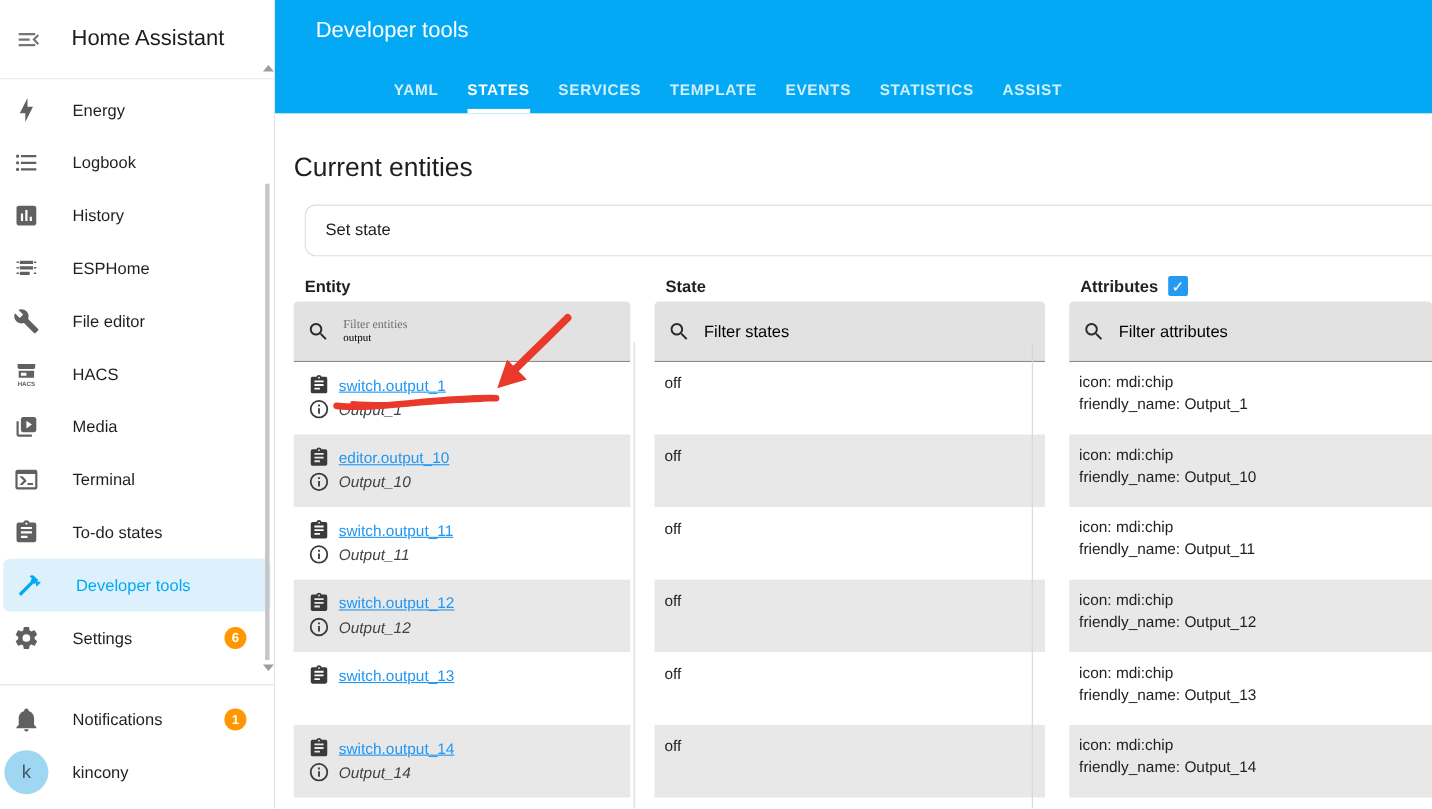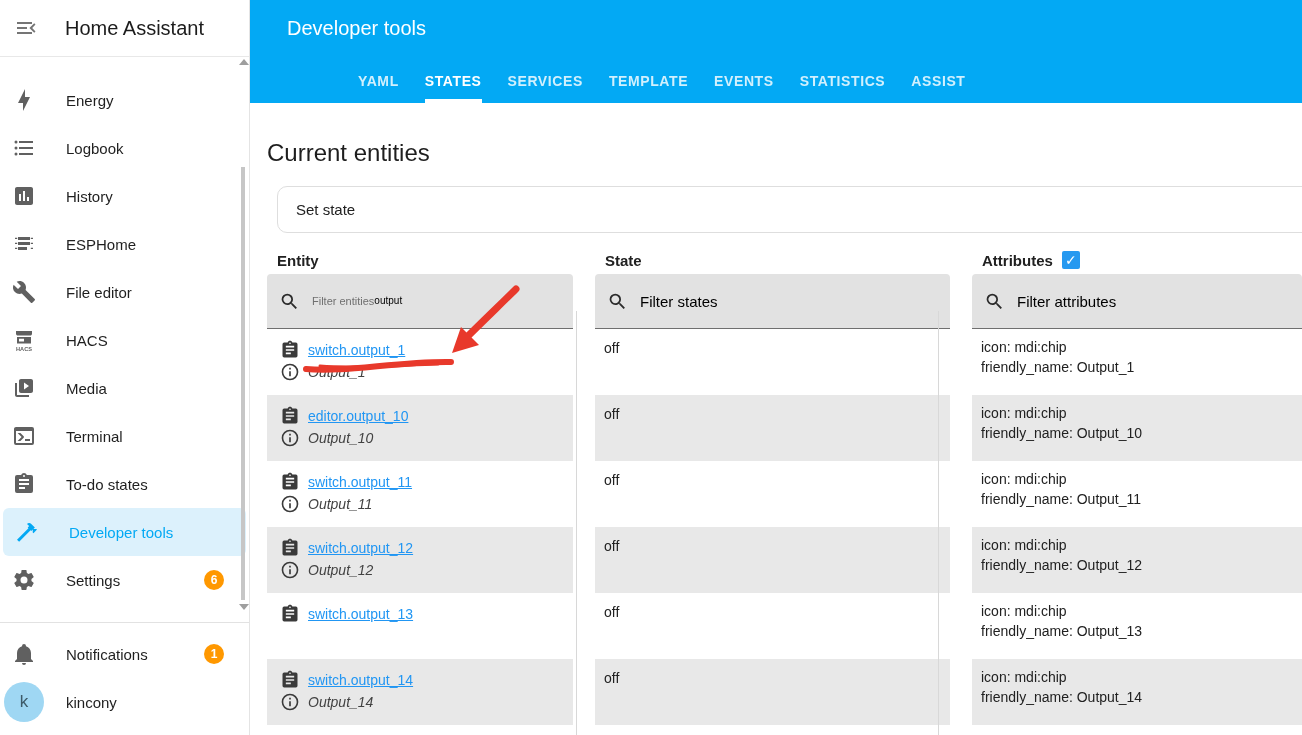--- a/index.html
+++ b/index.html
@@ -3,21 +3,21 @@
 <meta charset="utf-8">
 <style>
   * { margin:0; padding:0; box-sizing:border-box; }
   html,body { width:1302px; height:735px; overflow:hidden; background:#fff;
     font-family:"Liberation Sans","DejaVu Sans",sans-serif; color:#212121; }
   body { position:relative; }
 
   
   .sidebar { position:absolute; left:0; top:0; width:250px; height:735px; background:#fff;
     border-right:1px solid #e4e4e4; z-index:5; }
-  .sb-header { height:57px; display:flex; align-items:center; border-bottom:1px solid #e8e8e8; }
+  .sb-header { height:72px; display:flex; align-items:center; border-bottom:1px solid #e8e8e8; }
   .icon-btn { width:24px; height:24px; margin-left:14px; color:#757575; cursor:pointer; }
   .icon-btn svg, .s-icon svg, .r-icon svg, .f-icon svg { width:100%; height:100%; fill:currentColor; display:block; }
   .sb-title { font-size:20px; margin-left:27px; color:#1c1c1c; }
   .sb-scroll { position:absolute; top:57px; left:0; right:0; height:565px; overflow:hidden; }
   .side-item { position:relative; height:48px; display:flex; align-items:center; cursor:pointer; }
   .side-item.partial { margin-top:-29px; }
   .s-icon { width:24px; height:24px; margin-left:12px; color:#606060; flex:none; }
   .s-label { margin-left:30px; font-size:15px; color:#1f1f1f; }
   .side-item.active { background:#dcf1fc; border-radius:6px; margin:0 3px; }
   .side-item.active .s-icon, .side-item.active .s-label { color:var(--accent); }
@@ -52,21 +52,21 @@
 
   .tgrid { display:grid; grid-template-columns:306px 355px 1fr; column-gap:22px; }
   .thead { margin-top:13px; height:28px; align-items:center; font-size:15px; font-weight:bold; }
   .thead > div { padding-left:10px; display:flex; align-items:center; gap:9px; }
   .checkbox { width:18px; height:18px; border-radius:2px; background:#2699f0; color:#fff;
     display:flex; align-items:center; justify-content:center; font-size:14px; font-weight:bold; cursor:pointer; }
   .filters { height:55px; }
   .filter { background:#e2e2e2; border-bottom:1px solid #6f6f6f; border-radius:4px 4px 0 0;
     display:flex; align-items:center; padding:0 12px; gap:12px; cursor:text; }
   .f-icon { width:21px; height:21px; color:#2b2b2b; flex:none; }
-  .f-stack { display:flex; flex-direction:row; line-height:1.15; }
+  .f-stack { display:flex; flex-direction:column; line-height:1.15;font-family:Liberation Serif, serif; }
   .f-label { font-size:11px; color:#6f6f6f; }
   .f-value { font-size:10px; color:#000000; }
   .f-placeholder { font-size:15px; color:#000000; }
 
   .row { height:66px; }
   .row .cell { background:#fff; }
   .row.shaded .cell { background:var(--rowAlt); }
   .c-entity { padding:10px 0 0 13px; }
   .ent-line { display:flex; align-items:center; gap:8px; height:22px; }
   .ent-line + .ent-line { margin-top:0;font-style:italic; }

